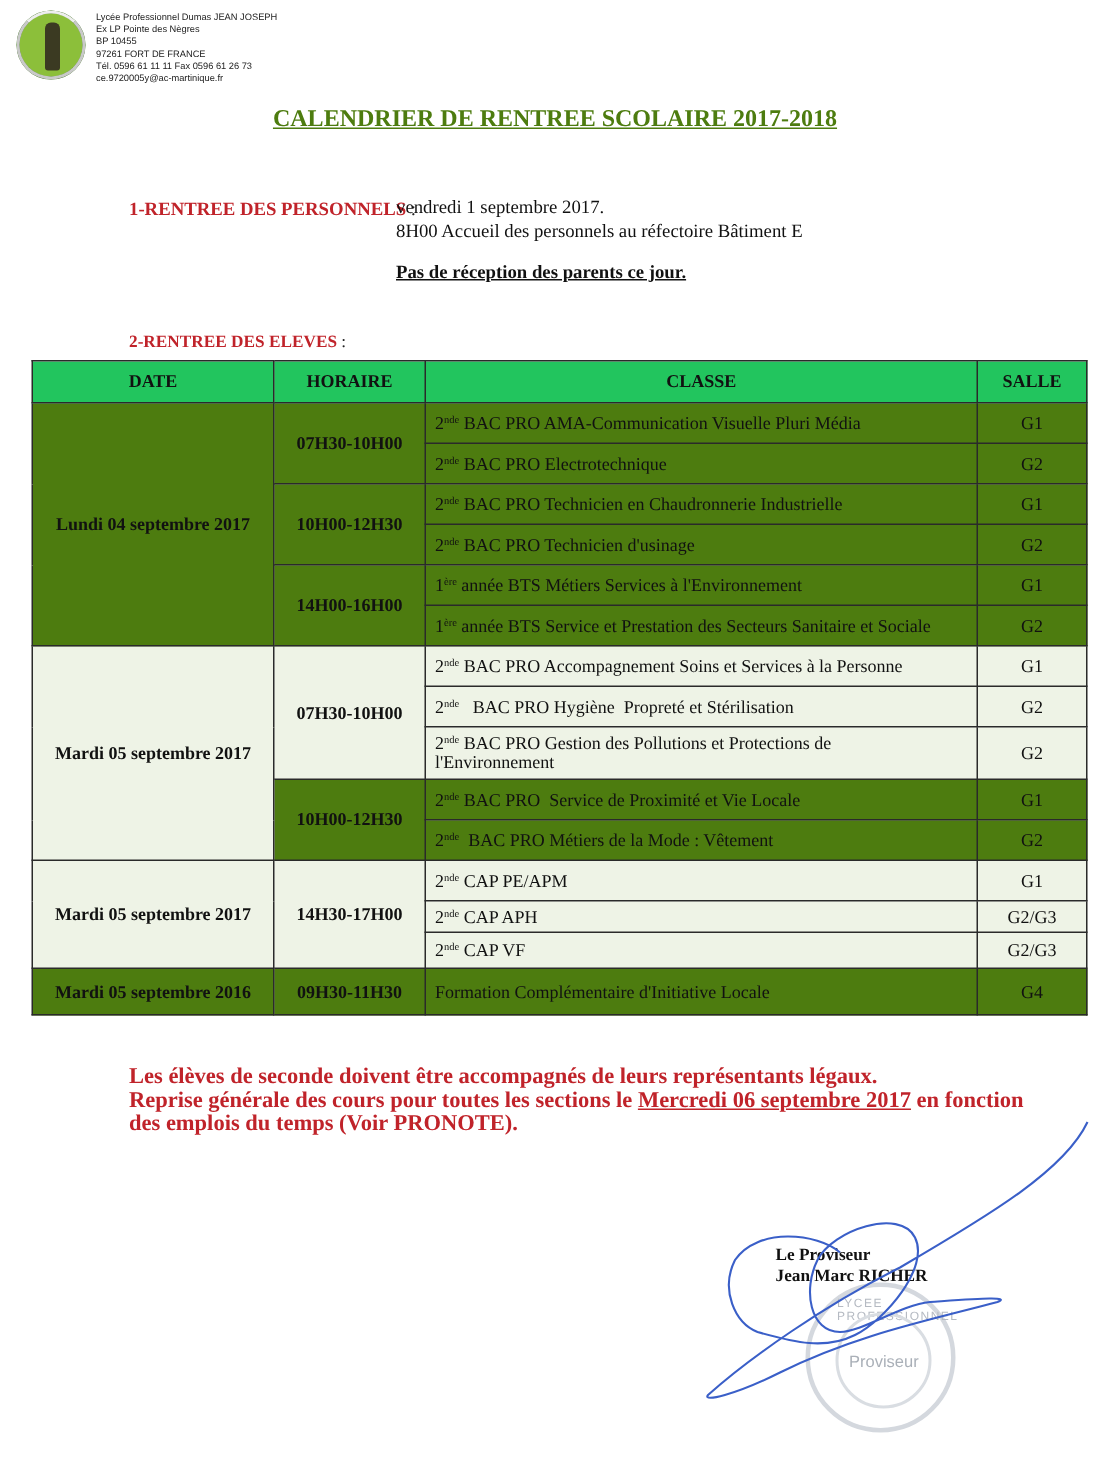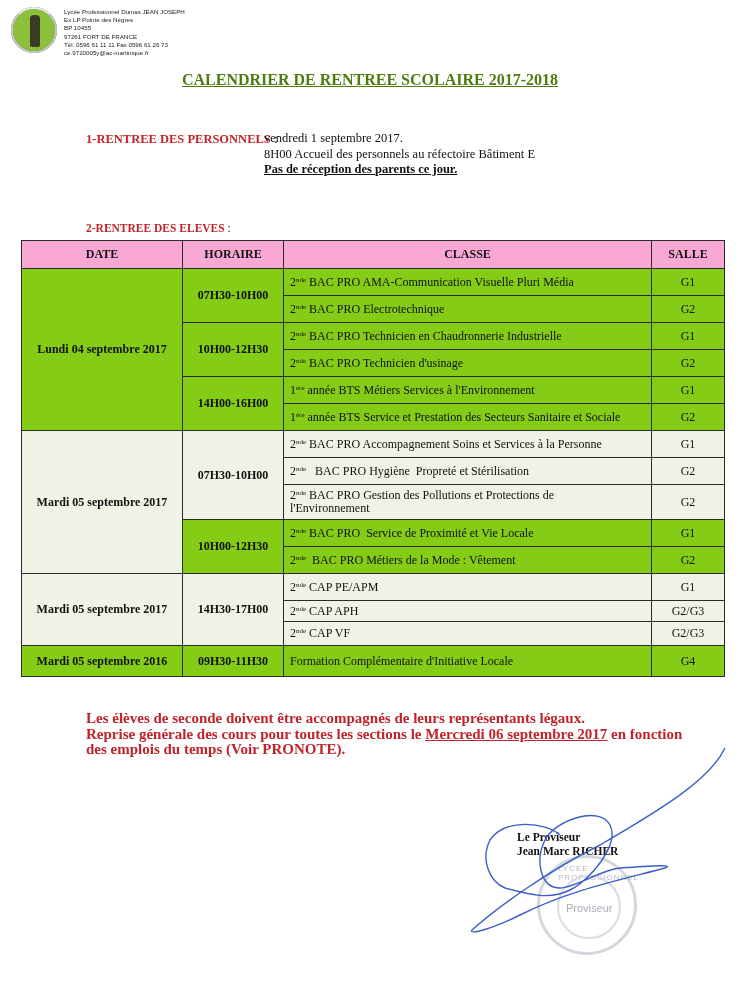--- a/index.html
+++ b/index.html
@@ -8,27 +8,27 @@
   
   .logo { left:11px; top:7px; width:46px; height:46px; border-radius:50%; background:#8cbf3a; border:2px solid #3a6e1a; box-sizing:border-box; }
   .logo-figure { position:absolute; left:17px; top:6px; width:10px; height:32px; background:#3b3a22; border-radius:4px 4px 2px 2px; }
   .logo-arc { position:absolute; left:-2px; top:-2px; width:46px; height:46px; border-radius:50%; border:2px solid #c9c9c9; border-top-color:#eee; box-sizing:border-box; }
   .org { left:64px; top:8px; font-family:"Liberation Sans", sans-serif; font-size:6.2px; line-height:8.2px; color:#222; }
   .title { left:0; width:740px; top:71px; text-align:center; font-size:16px; font-weight:bold; color:#4d7c0f; }
   .title span { text-decoration:underline; }
   .sec1-label { left:86px; top:132px; font-size:12.5px; font-weight:bold; color:#c0232a; }
   .sec1-label .colon { color:#222; font-weight:normal; }
   .sec1-lines { left:264px; top:131px; font-size:12.5px; line-height:15.5px; }
-  .sec1-lines .u { font-weight:bold; text-decoration:underline; }
+  .sec1-lines .u { font-weight:bold; text-decoration:underline;margin-top:12px; }
   .sec2-label { left:86px; top:222px; font-size:11.5px; font-weight:bold; color:#c0232a; }
   .sec2-label .colon { color:#222; font-weight:normal; }
   table.sched { position:absolute; left:21px; top:240px; width:704px; border-collapse:collapse; font-size:12px; }
   table.sched td, table.sched th { border:1.5px solid #2a2a2a; padding:0 6px; }
-  table.sched th { background:#f9a8d4; font-weight:bold; height:27px; text-align:center; font-size:12px; }
-  .blue { background:#84cc16; }
+  table.sched th { background:#22c55e; font-weight:bold; height:27px; text-align:center; font-size:12px; }
+  .blue { background:#4d7c0f; }
   .green { background:#eef3e6; }
   td.date { font-weight:bold; text-align:center; width:148px; }
   td.time { font-weight:bold; text-align:center; width:88px; }
   td.cls { text-align:left; padding-left:5px; line-height:13px; }
   td.room { text-align:center; width:60px; }
   sup { font-size:7px; vertical-align:4px; line-height:0; }
   .r27 td { height:26px; }
   .notes { left:86px; top:711px; font-size:15px; line-height:15.5px; color:#c0232a; font-weight:bold; width:620px; }
   .notes .u { text-decoration:underline;margin-top:11px; }
   .sig { left:517px; top:830px; font-size:11.5px; line-height:14px; font-weight:bold; }

